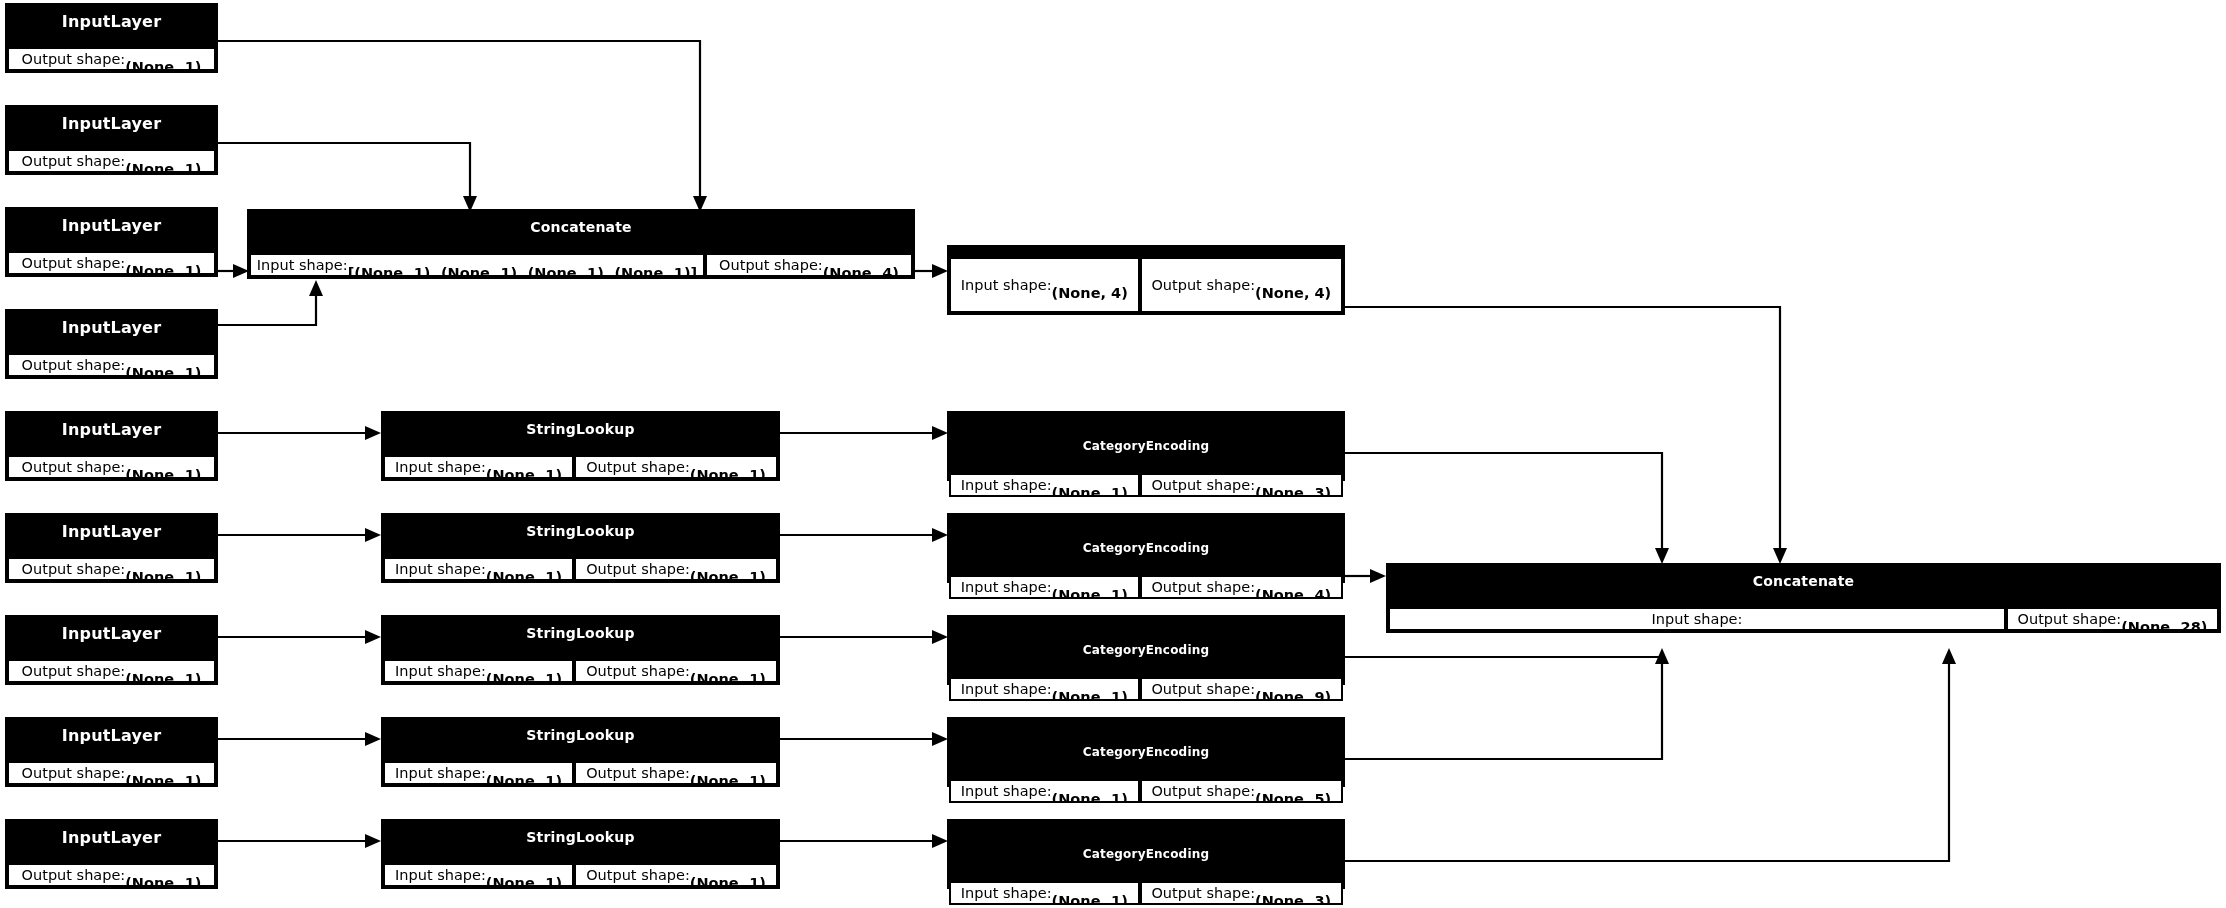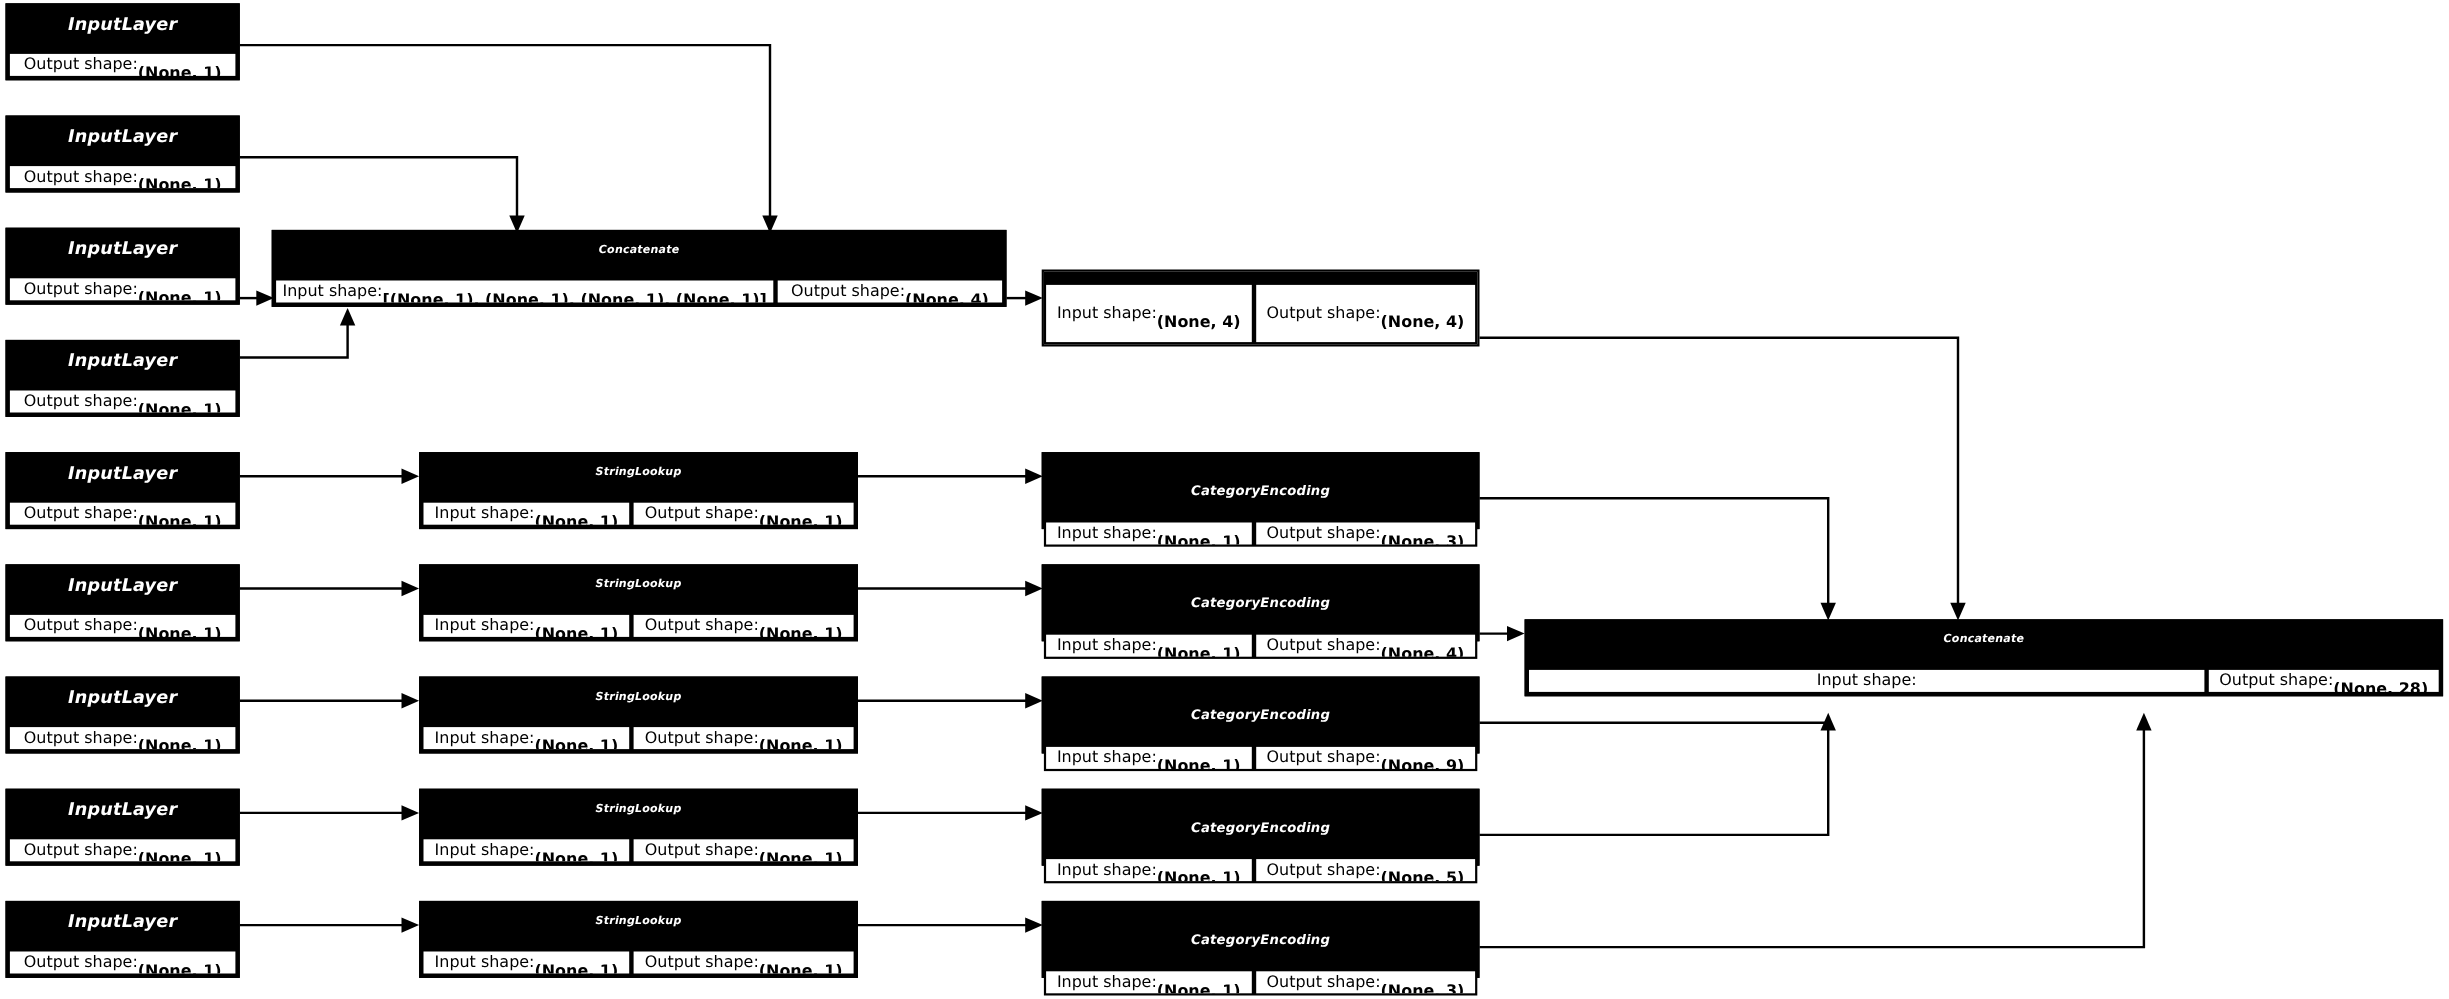--- a/index.html
+++ b/index.html
@@ -27,21 +27,20 @@
     color:#ffffff;
     background:#000000;
     font-weight:bold;
     text-align:center;
     display:flex;
     align-items:center;
     justify-content:center;
     flex:0 0 auto;
     letter-spacing:.2px;
     white-space:nowrap;
-    font-style:italic;
   }
   .node .shapes{
     display:flex;
     flex:1 1 auto;
     background:#000000;
     padding:12px 2px 2px 2px;
     box-sizing:border-box;
     gap:4px;
   }
   .node .cell{
@@ -57,21 +56,21 @@
     padding:0 8px;
   }
   .cell b{font-weight:bold;margin-top:16px;}
   .cell .lbl{font-weight:normal;}
 
   
   .n-input .title{height:32px;font-size:16px;}
   .n-input .shapes{height:34px;}
   .n-input .cell{font-size:14.5px;}
 
-  .n-proc .title{height:32px;font-size:10px;}
+  .n-proc .title{height:32px;font-size:14px;}
   .n-proc .shapes{height:34px;}
   .n-proc .cell{font-size:14.5px;}
 
   .n-cat .title{height:34px;font-size:12px;margin-top:16px;}
   .n-cat .shapes{height:34px;}
   .n-cat .cell{font-size:14.5px;}
 
   
   #edges{
     position:absolute;

